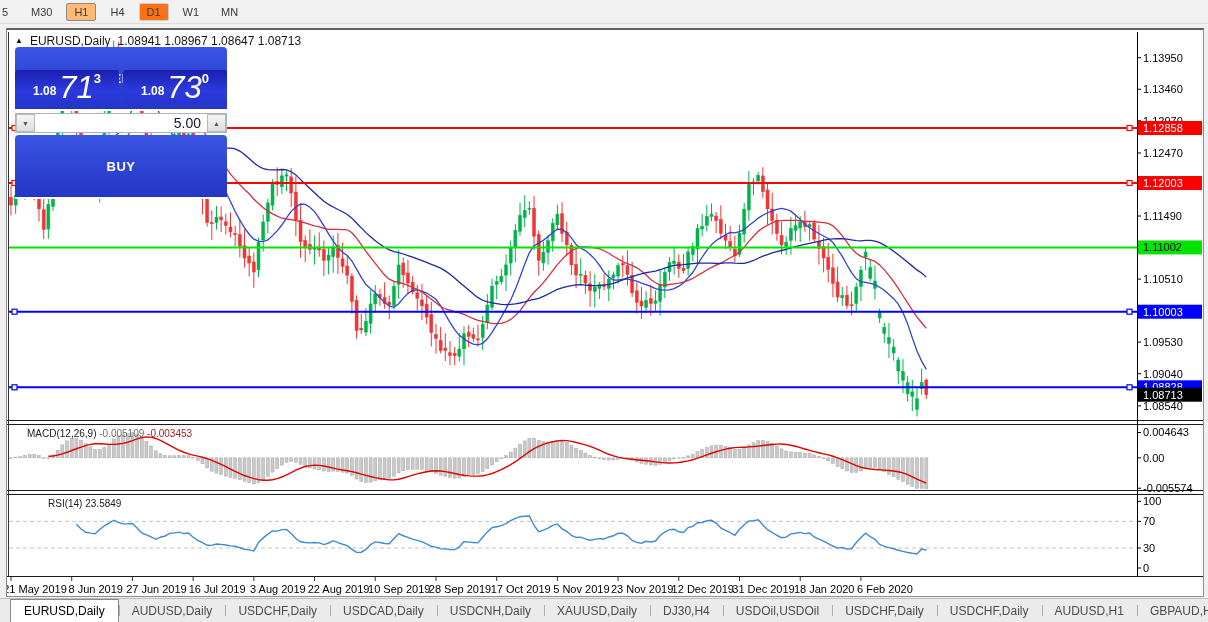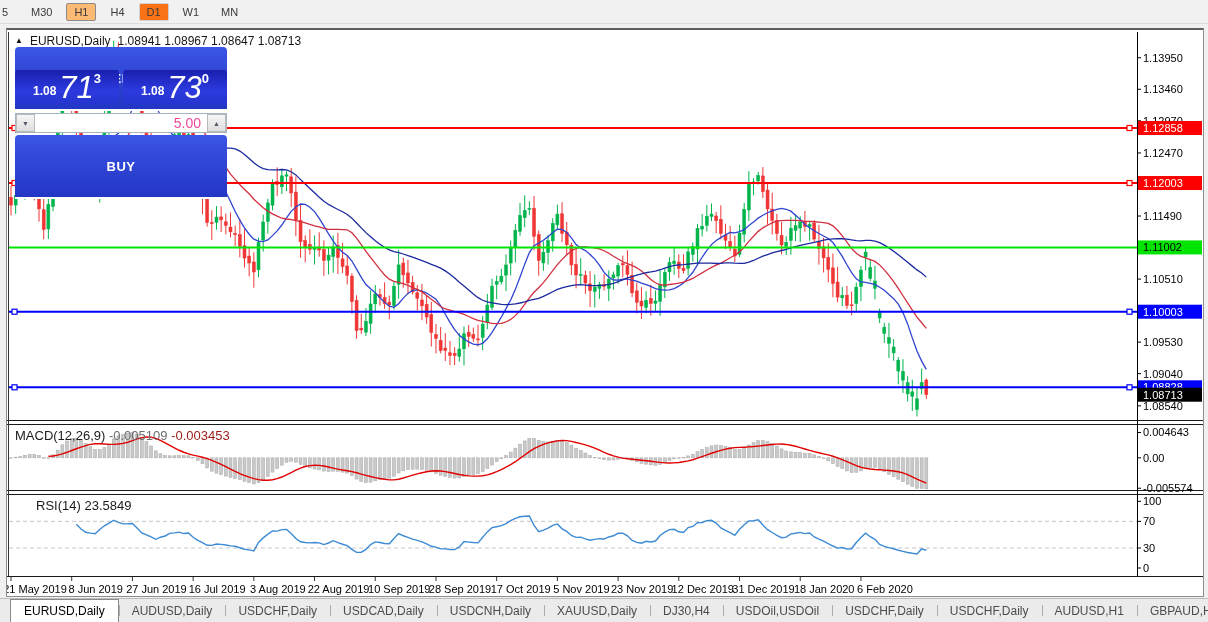--- a/index.html
+++ b/index.html
@@ -21,30 +21,30 @@
   .collapse{font-size:8px;color:#111;line-height:1;}
   
   .ocp{position:absolute;left:8px;top:17px;width:212px;}
   .ocp-row1{display:flex;height:23px;gap:2px;flex-direction:column;}
   .btn-trade{flex:0 0 62px;background:linear-gradient(#3b55e4,#2335c4);color:#fff;font-size:13px;
              font-weight:700;border-radius:4px 4px 0 0;display:flex;align-items:center;justify-content:center;
              border-bottom:2px solid #fff;cursor:pointer;letter-spacing:.5px;}
   .spinner{flex:1;display:flex;background:#fff;border:1px solid #a7b4c0;box-sizing:border-box;}
   .spin-btn{width:17px;background:linear-gradient(#f6f6f6,#dedede);border:1px solid #b9b9b9;color:#556;
             font-size:7px;display:flex;align-items:center;justify-content:center;cursor:pointer;}
-  .vol{flex:1;border:none;outline:none;text-align:right;padding-right:6px;font-size:14px;color:#ec4899;
+  .vol{flex:1;border:none;outline:none;text-align:right;padding-right:6px;font-size:14px;color:#0f172a;
        font-family:"Liberation Sans",sans-serif;width:40px;}
   .ocp-row2{display:flex;gap:4px;height:34px;}
   .price-box{flex:1;background:linear-gradient(#191fae,#2c3ade 60%,#2634cf);border-radius:3px;color:#fff;
              display:flex;align-items:flex-end;justify-content:center;padding-bottom:2px;cursor:pointer;}
   .pb-small{font-size:12px;font-weight:700;margin:7px 3px 4px 0;}
   .pb-big{font-size:31px;font-weight:400;line-height:29px;font-style:italic;}
   .pb-sup{font-size:13px;font-weight:700;align-self:flex-start;margin-top:1px;}
   
-  .ind-label{position:absolute;left:8px;font-size:13px;color:#1a1a1a;white-space:pre;pointer-events:none;}
+  .ind-label{position:absolute;left:20px;font-size:10px;color:#1a1a1a;white-space:pre;pointer-events:none;}
   .macd-label{top:398px;}
   .rsi-label{top:468px;padding-left:21px;}
   .val-hist{color:#6e6e6e;} .val-sig{color:#9c1a1a;}
   
   .tabbar{position:absolute;left:0;top:598px;width:1208px;height:24px;background:#ebebeb;
           border-top:1px solid #bdbdbd;display:flex;align-items:stretch;padding-left:10px;
           font-size:12px;color:#4c4c4c;box-sizing:border-box;}
   .tab{display:flex;align-items:center;padding:0 13px;position:relative;cursor:pointer;white-space:nowrap;}
   .tab.sep::before{content:"";position:absolute;left:0;top:6px;bottom:6px;width:1px;background:#adadad;}
   .tab.active{background:#ffffff;border:1px solid #8a8a8a;border-bottom:none;color:#000;}

